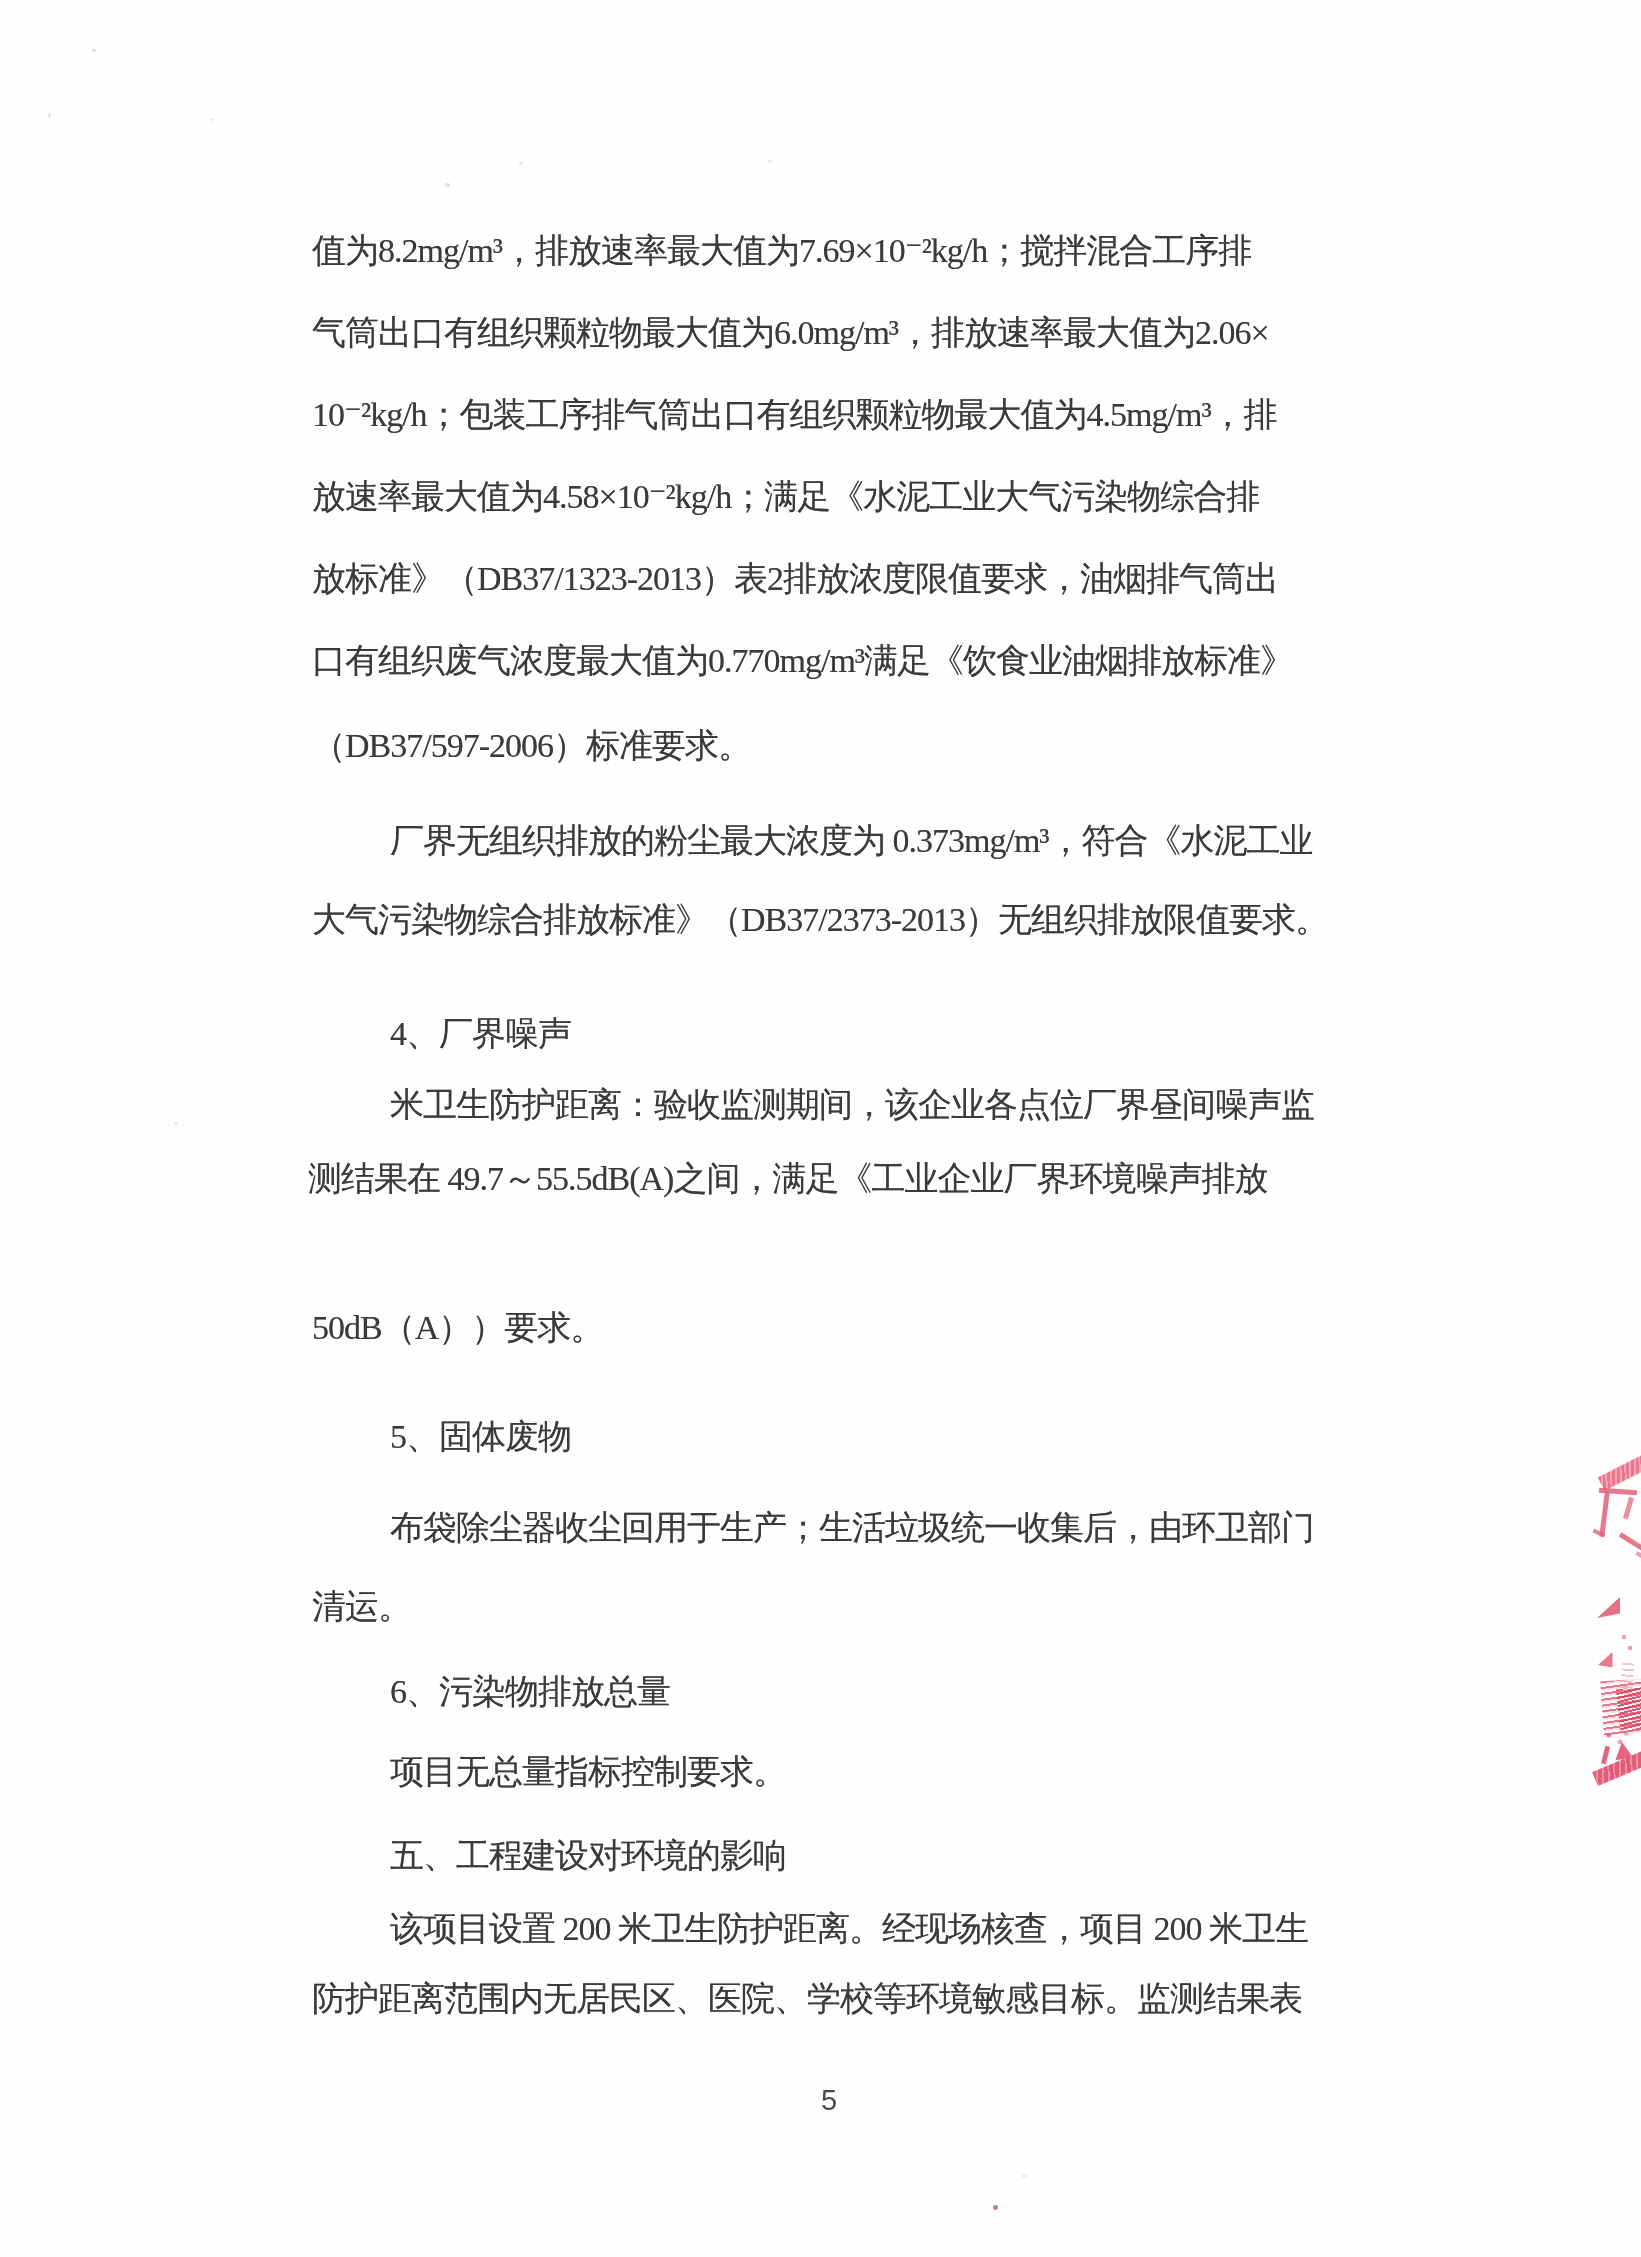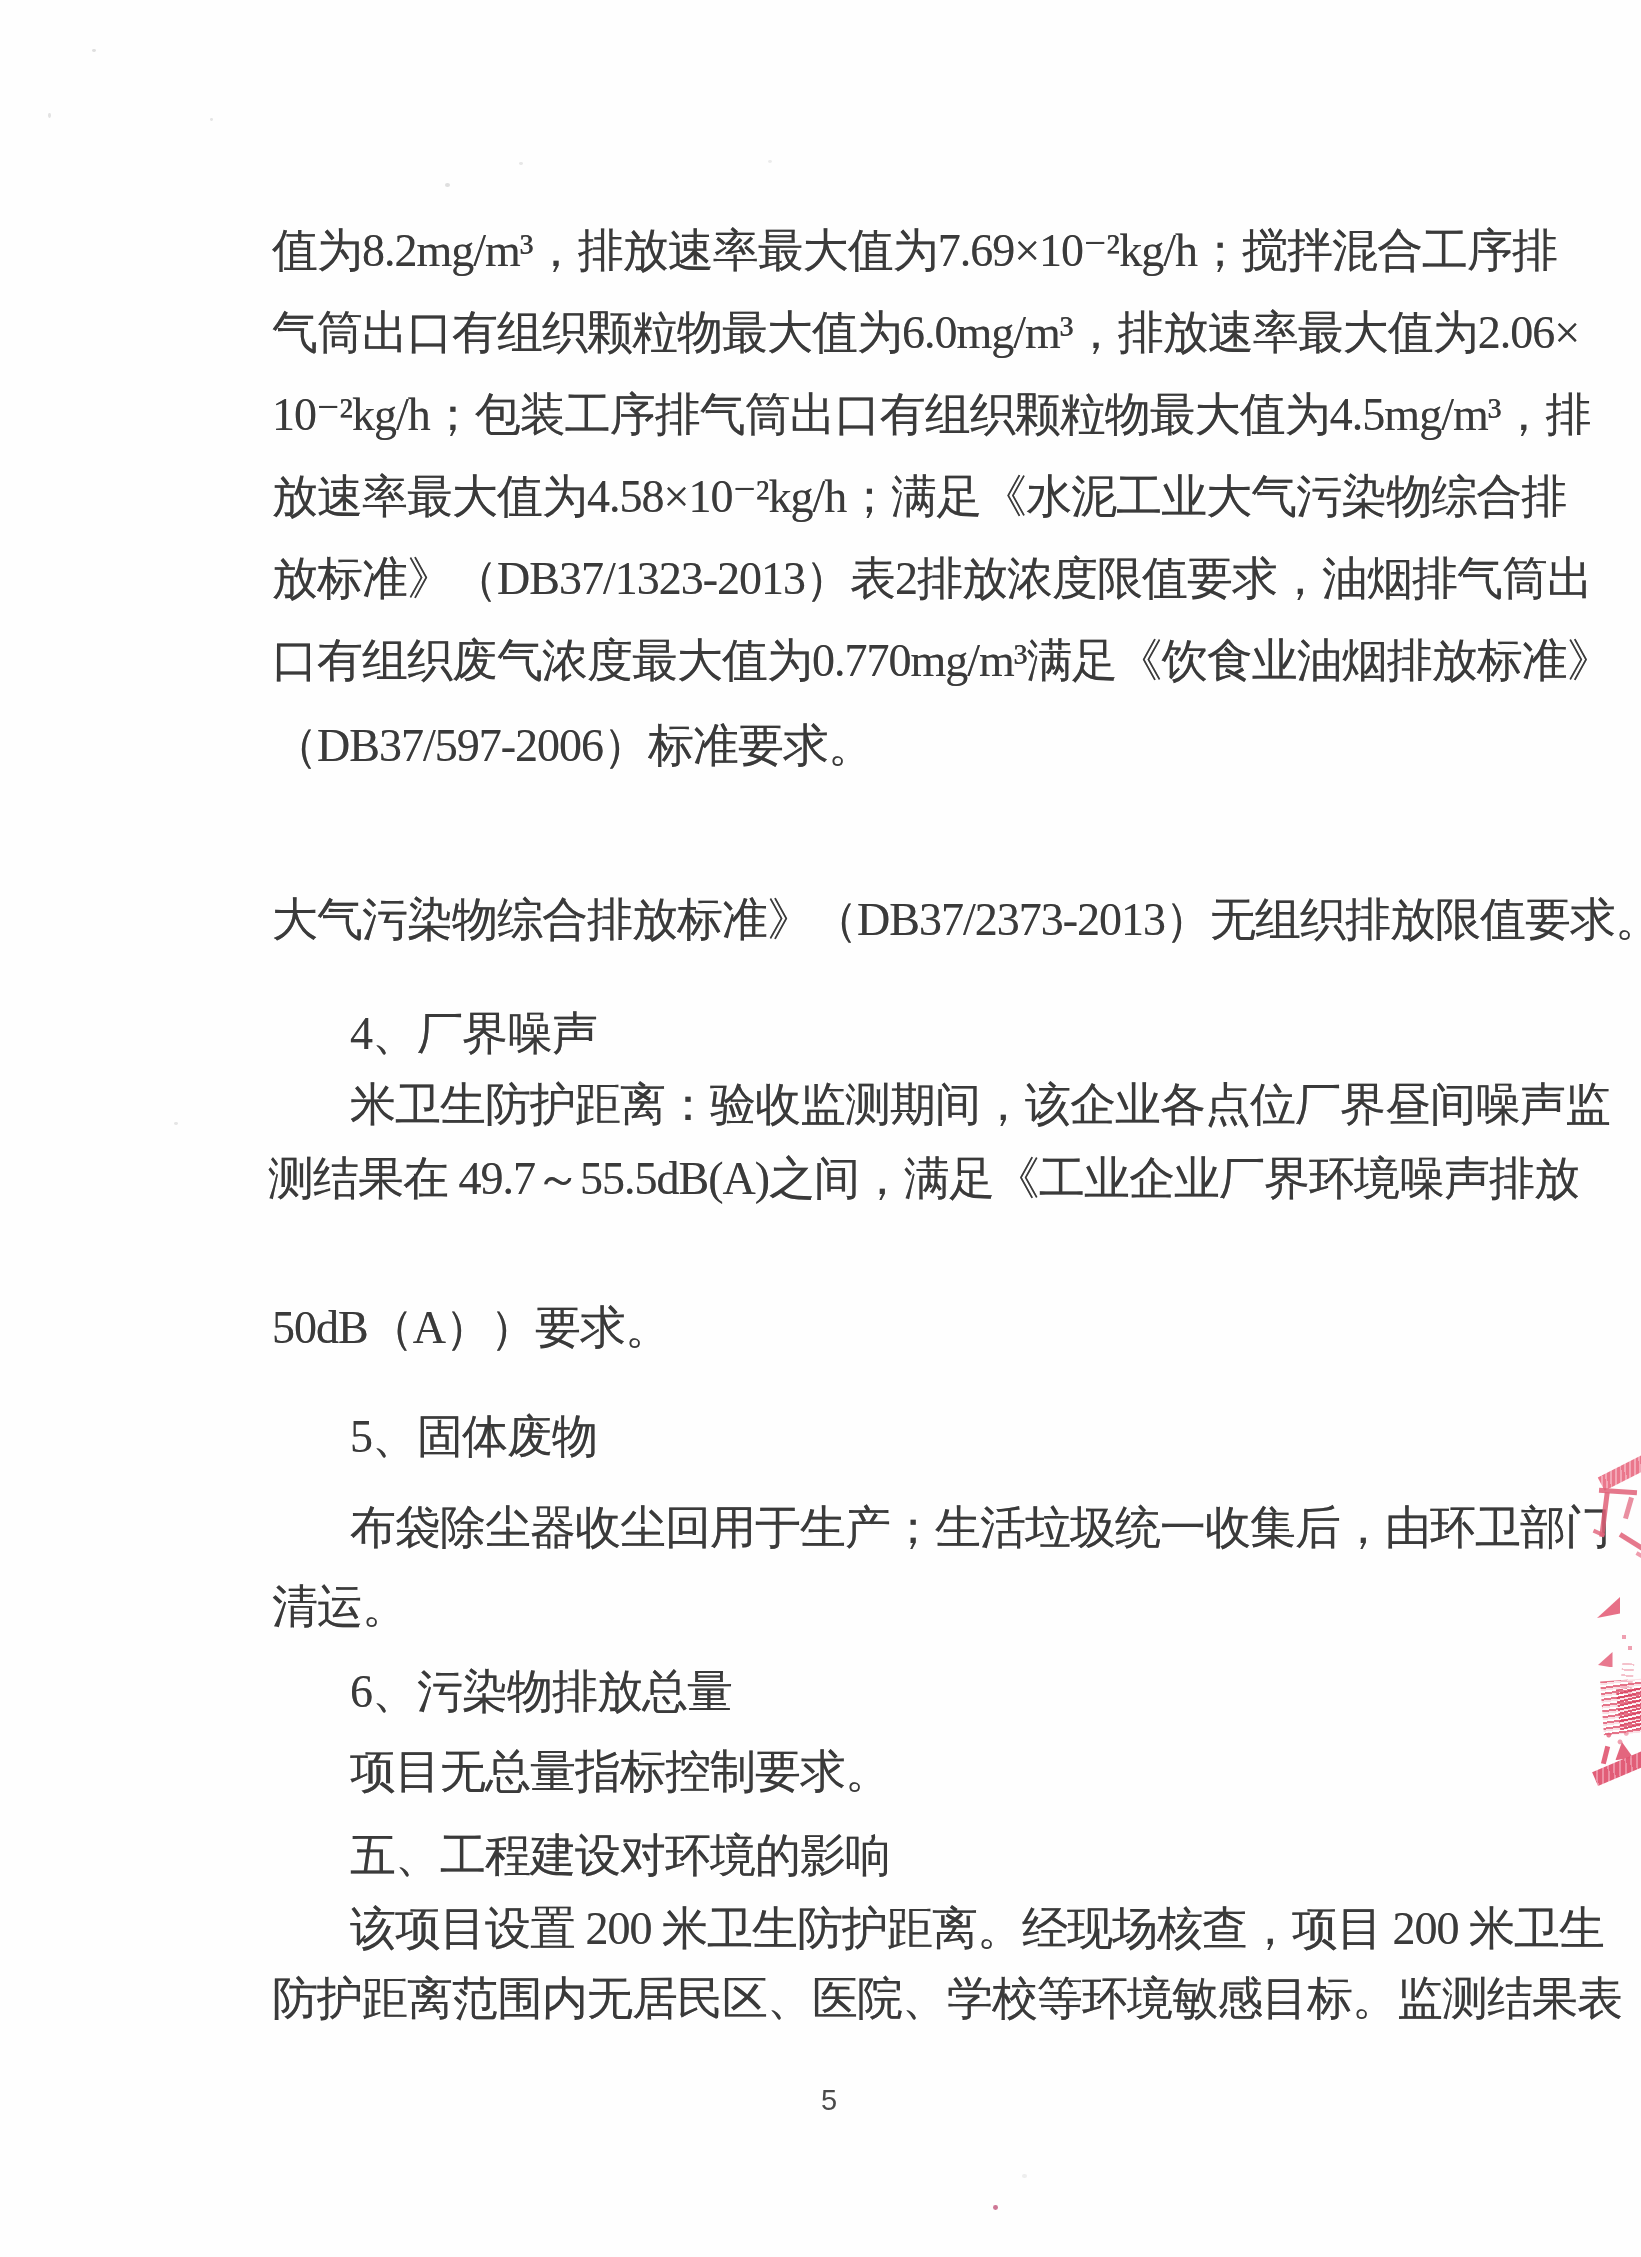--- a/index.html
+++ b/index.html
@@ -9,25 +9,26 @@
     font-family:"Liberation Serif","DejaVu Serif",serif;
   }
   .page{
     position:absolute;left:0;top:0;width:1641px;height:2257px;
     background:#fefefe;overflow:hidden;
   }
   
   .tline{
     position:absolute;
     white-space:nowrap;
-    font-size:46px;
+    font-size:34px;
     line-height:44px;
     color:#3a3a3a;
     letter-spacing:-1px;
     text-shadow:0 0 0.5px rgba(58,58,58,.55);
+    margin-left:40px;
   }
   .pagenum{
     position:absolute;
     font-family:"Liberation Sans","DejaVu Sans",sans-serif;
     font-size:29px;
     color:#4a4a4a;
   }
   
   .speck{position:absolute;border-radius:50%;}
   .st{position:absolute;}
@@ -90,20 +91,21 @@
 
 <div class="page">
 
   <div class="tline" style="left:272px;top:229px">值为8.2mg/m³，排放速率最大值为7.69×10⁻²kg/h；搅拌混合工序排</div>
   <div class="tline" style="left:272px;top:311px">气筒出口有组织颗粒物最大值为6.0mg/m³，排放速率最大值为2.06×</div>
   <div class="tline" style="left:272px;top:393px">10⁻²kg/h；包装工序排气筒出口有组织颗粒物最大值为4.5mg/m³，排</div>
   <div class="tline" style="left:272px;top:475px">放速率最大值为4.58×10⁻²kg/h；满足《水泥工业大气污染物综合排</div>
   <div class="tline" style="left:272px;top:557px">放标准》（DB37/1323-2013）表2排放浓度限值要求，油烟排气筒出</div>
   <div class="tline" style="left:272px;top:639px">口有组织废气浓度最大值为0.770mg/m³满足《饮食业油烟排放标准》</div>
   <div class="tline" style="left:272px;top:724px">（DB37/597-2006）标准要求。</div>
+  <div class="tline" style="left:350px;top:819px">厂界无组织排放的粉尘最大浓度为 0.373mg/m³，符合《水泥工业</div>
   <div class="tline" style="left:272px;top:898px">大气污染物综合排放标准》（DB37/2373-2013）无组织排放限值要求。</div>
   <div class="tline" style="left:350px;top:1012px">4、厂界噪声</div>
   <div class="tline" style="left:350px;top:1083px">米卫生防护距离：验收监测期间，该企业各点位厂界昼间噪声监</div>
   <div class="tline" style="left:268px;top:1157px">测结果在 49.7～55.5dB(A)之间，满足《工业企业厂界环境噪声排放</div>
   <div class="tline" style="left:272px;top:1306px">50dB（A））要求。</div>
   <div class="tline" style="left:350px;top:1415px">5、固体废物</div>
   <div class="tline" style="left:350px;top:1506px">布袋除尘器收尘回用于生产；生活垃圾统一收集后，由环卫部门</div>
   <div class="tline" style="left:272px;top:1585px">清运。</div>
   <div class="tline" style="left:350px;top:1670px">6、污染物排放总量</div>
   <div class="tline" style="left:350px;top:1834px">五、工程建设对环境的影响</div>

